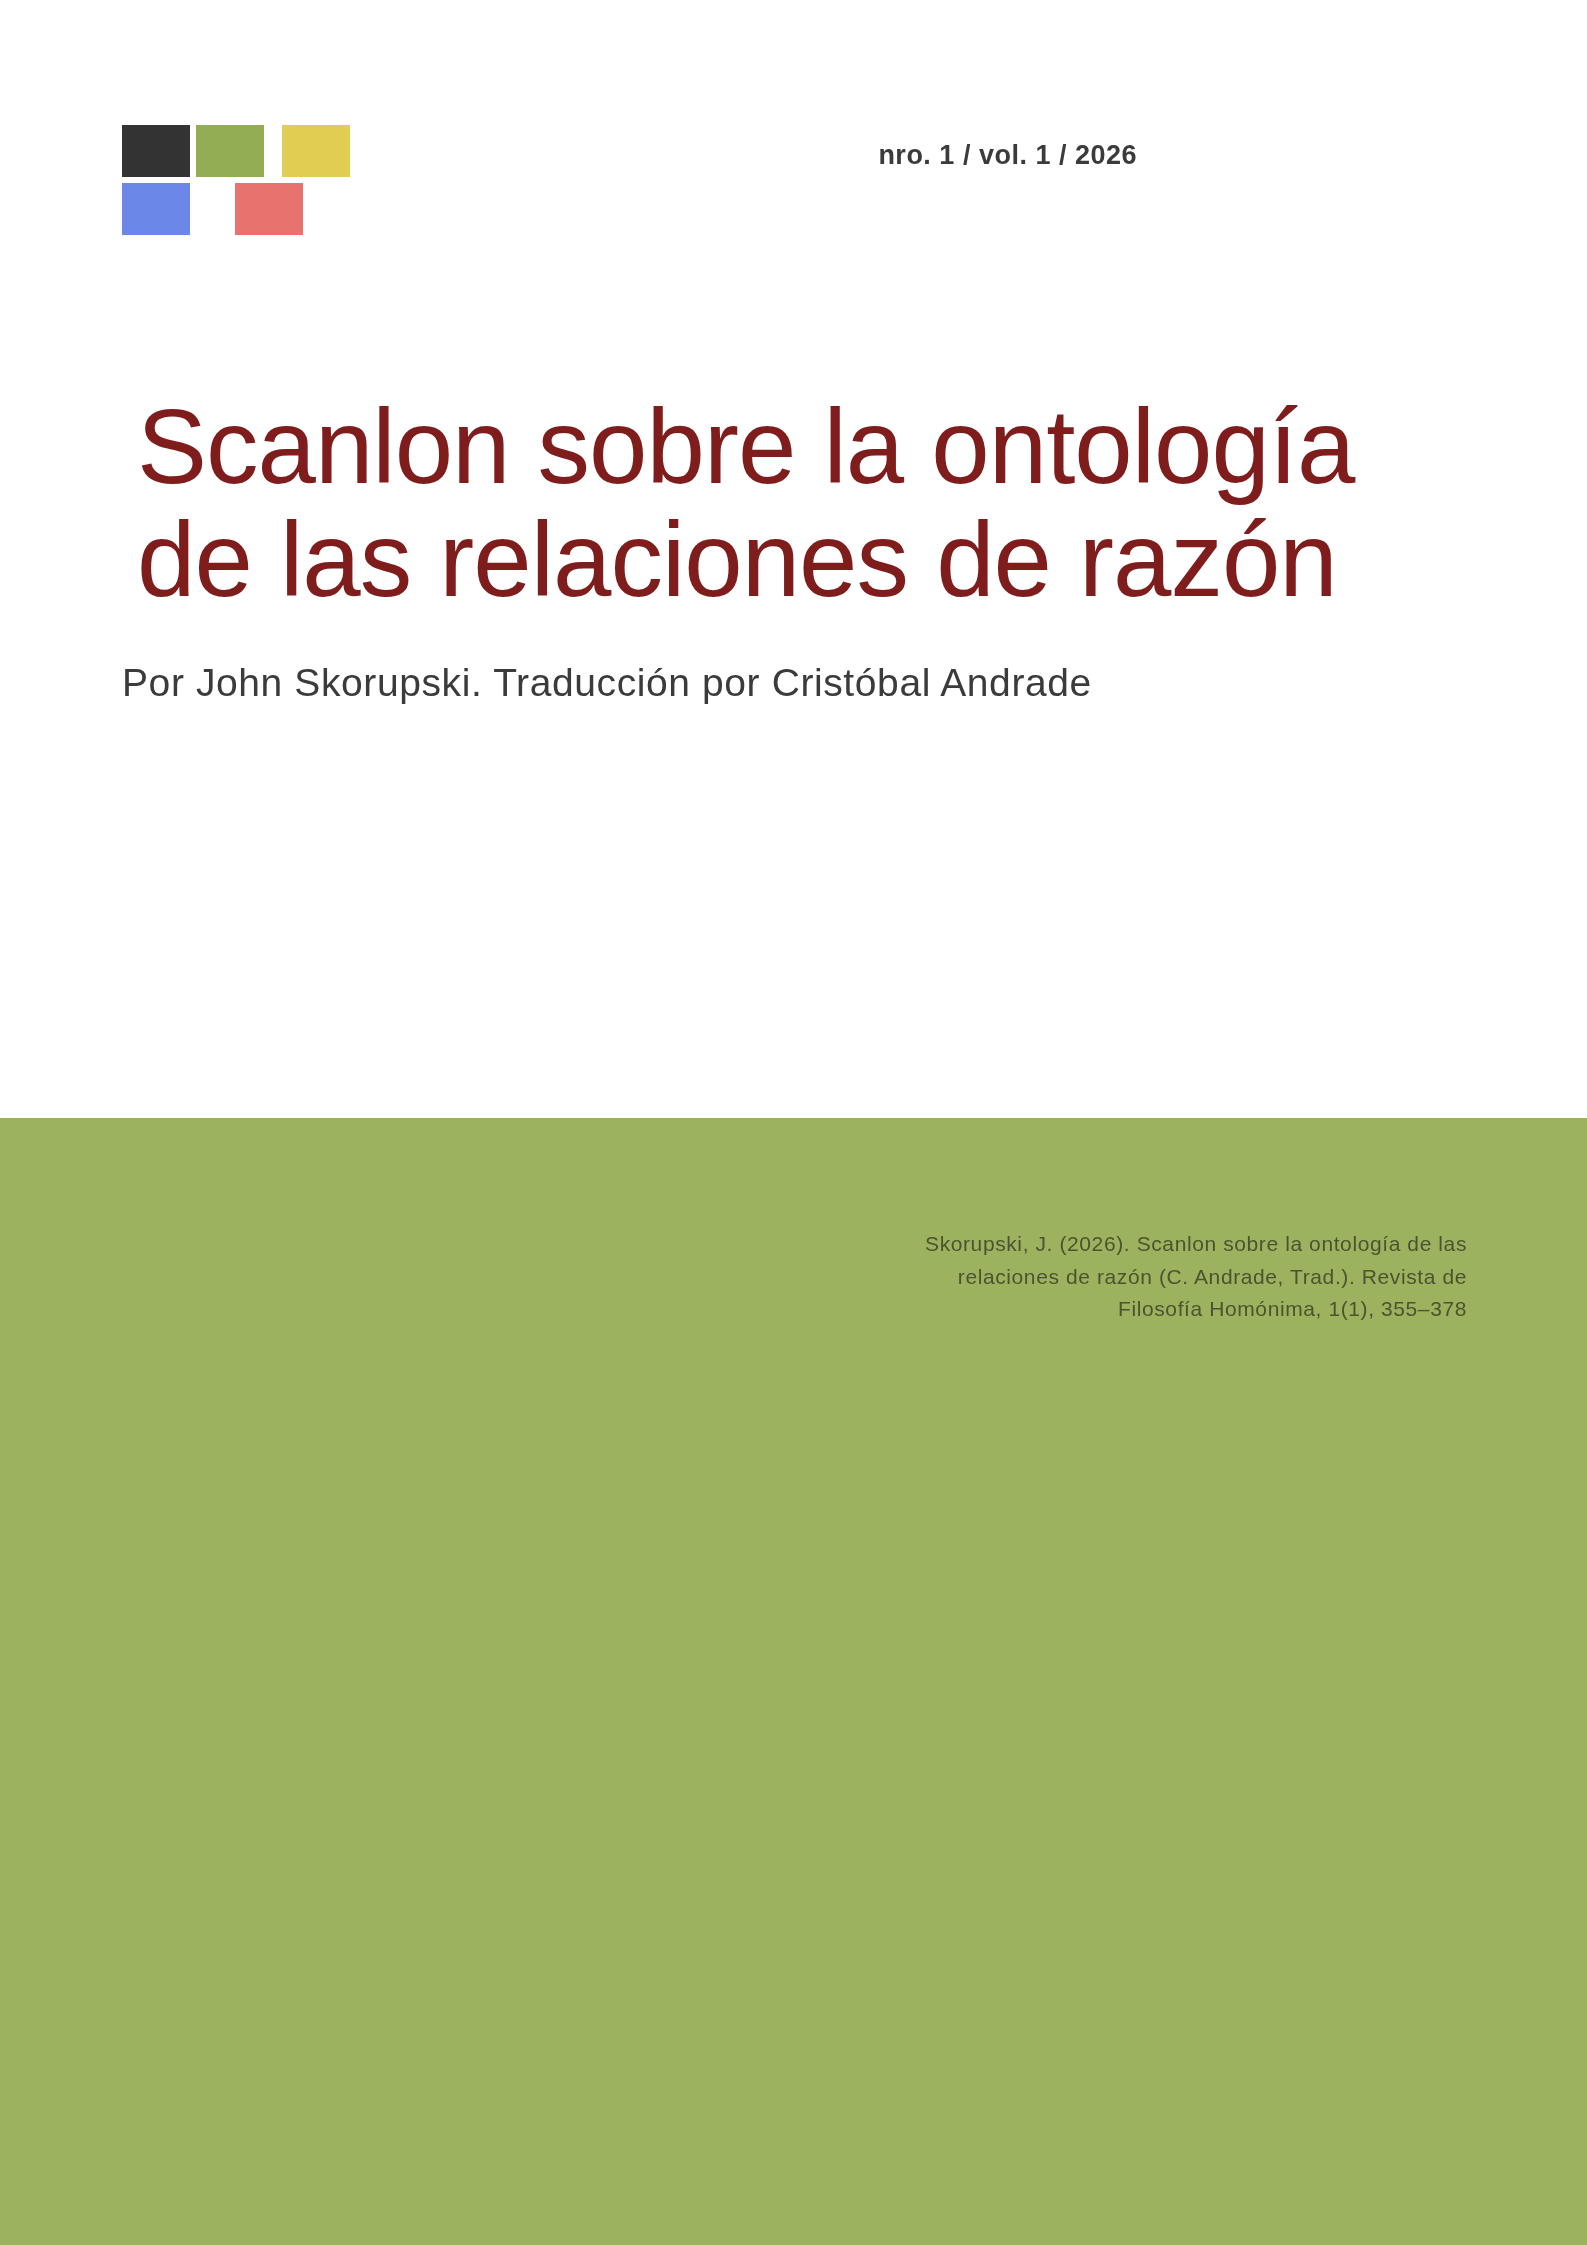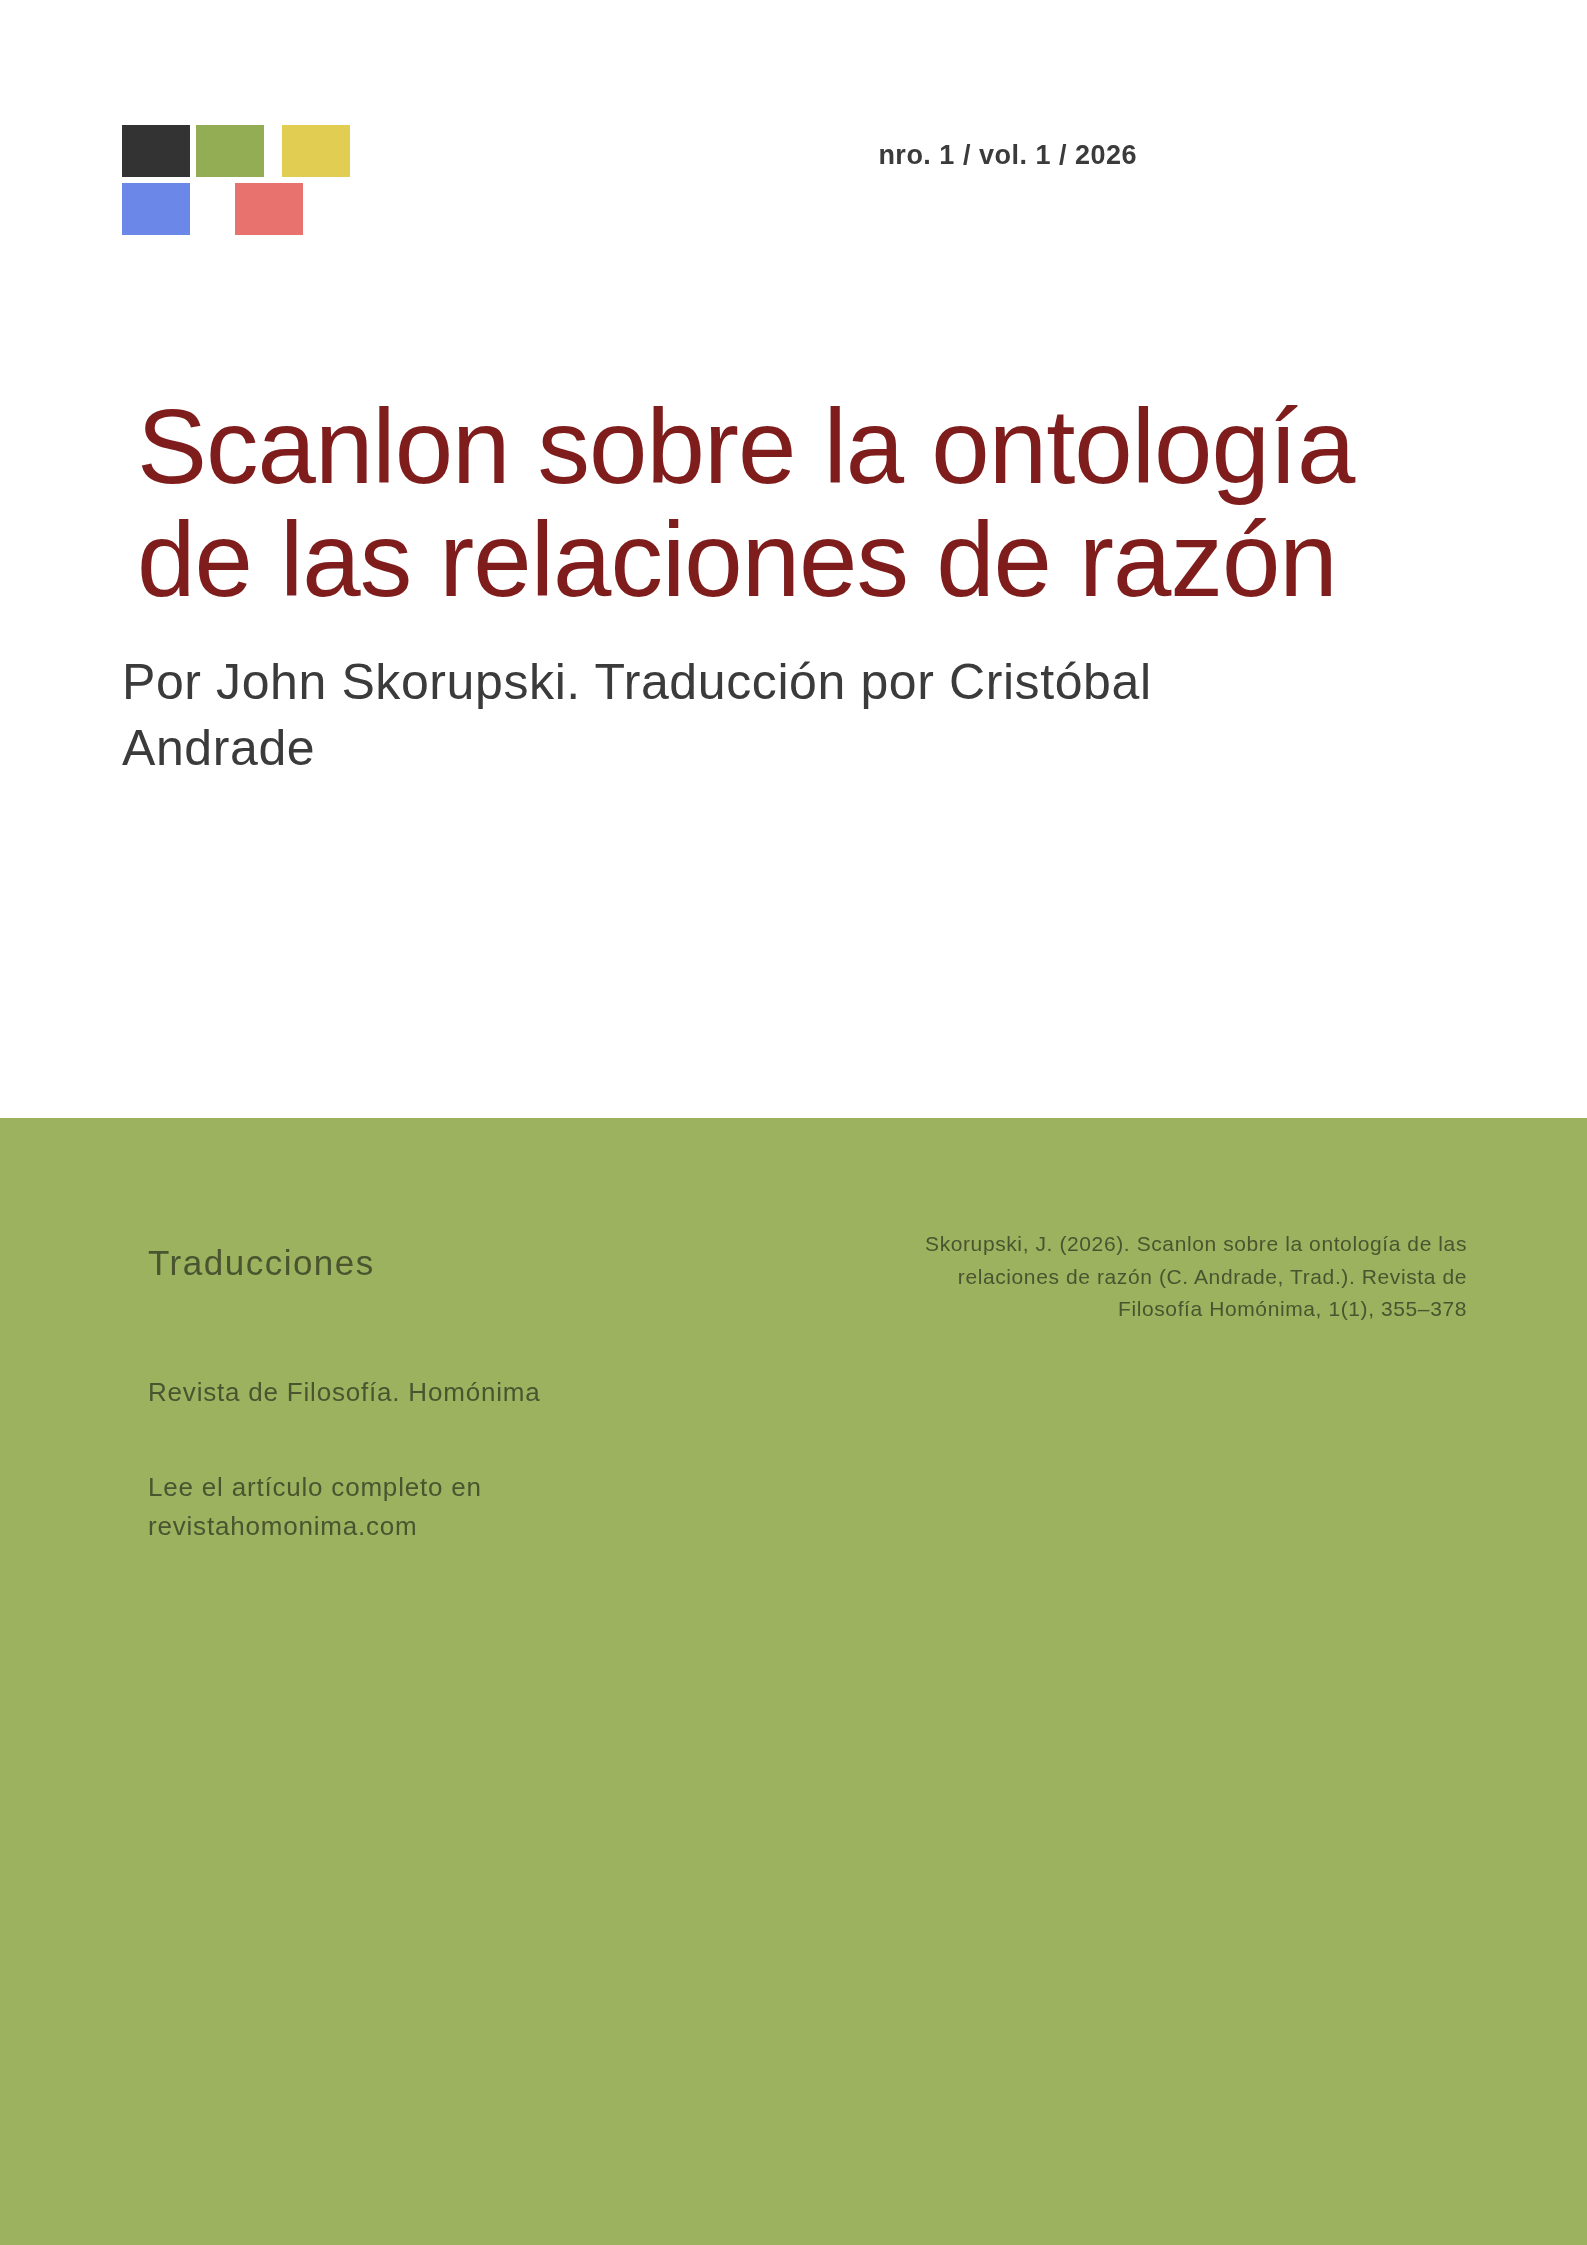--- a/index.html
+++ b/index.html
@@ -71,22 +71,22 @@
   .doc-title {
     margin: 15px;
     font-size: 105px;
     line-height: 1.08;
     font-weight: 400;
     letter-spacing: -1px;
     color: #7f1d1d;
     max-width: 1290px;
   }
   .byline {
-    margin: 32px 0 0 0;
-    font-size: 50px;
+    margin: 40px 0 0 0;
+    font-size: 39px;
     line-height: 1.33;
     font-weight: 400;
     letter-spacing: 0.6px;
     color: #3b3b3b;
     max-width: 1150px;
   }
 
   
   .green-panel {
     position: absolute;
@@ -160,25 +160,20 @@
     <div class="issue-line">nro. 1 / vol. 1 / 2026</div>
   </div>
 
   <div class="title-block">
     <h1 class="doc-title">Scanlon sobre la ontología de las relaciones de razón</h1>
     <p class="byline">Por John Skorupski. Traducción por Cristóbal Andrade</p>
   </div>
 
   <div class="green-panel">
 
-    <div class="panel-left">
-      <p class="section-heading">Traducciones</p>
-      <p class="journal-name">Revista de Filosofía. Homónima</p>
-      <p class="read-more">Lee el artículo completo en revistahomonima.com</p>
-    </div>
 
     <div class="panel-right">
       <p class="citation">Skorupski, J. (2026). Scanlon sobre la ontología de las relaciones de razón (C. Andrade, Trad.). Revista de Filosofía Homónima, 1(1), 355–378</p>
     </div>
 
   </div>
 
 </div>
 
 </body></html>

